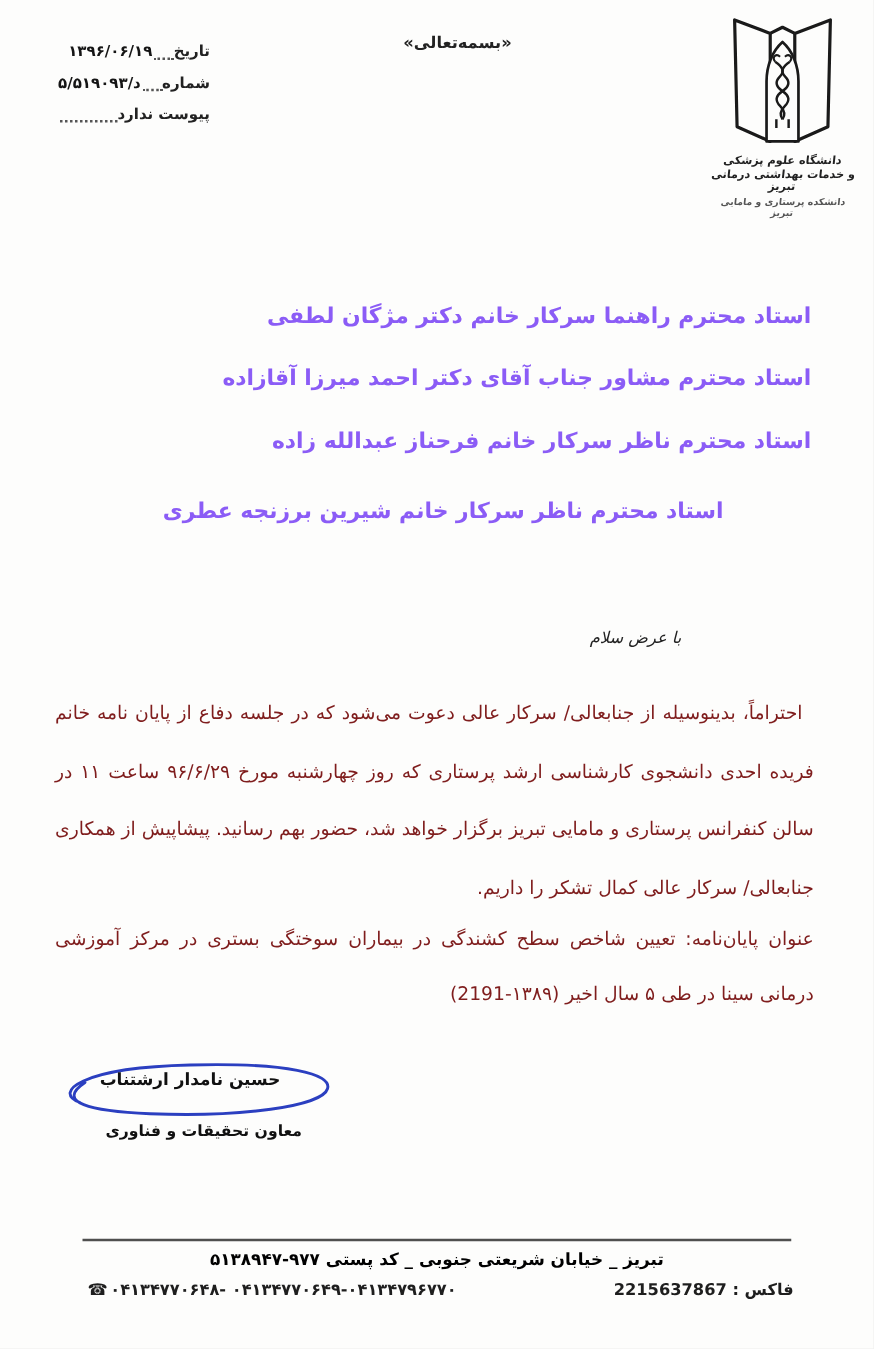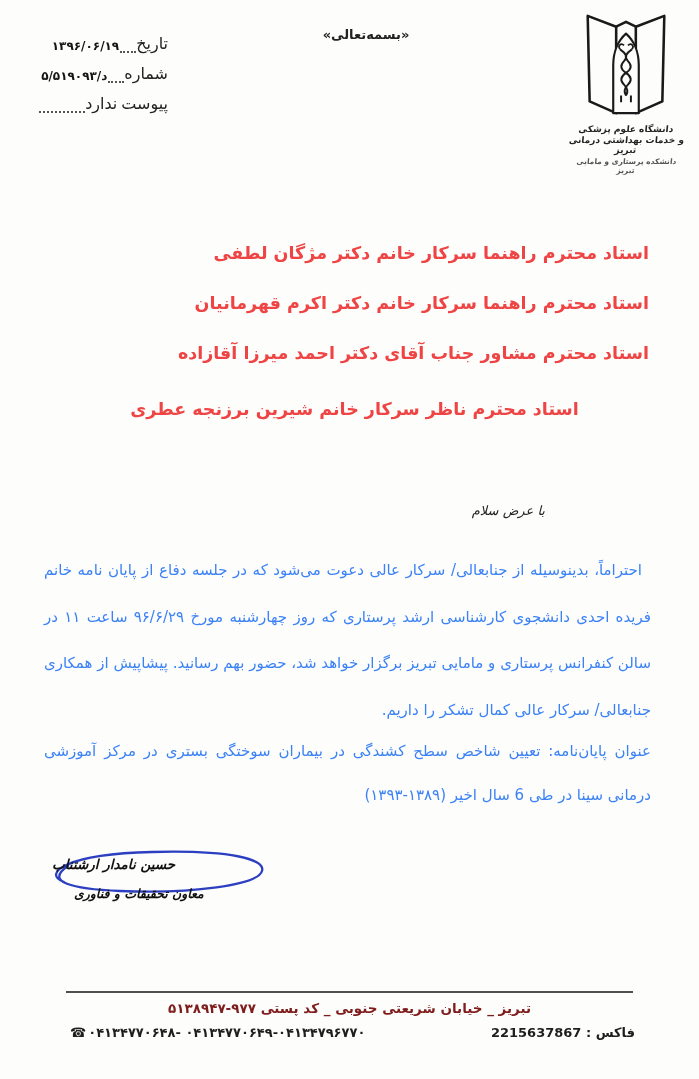--- a/index.html
+++ b/index.html
@@ -6,63 +6,63 @@
   html,body { background:#e9e9e9; }
   .page {
     position:relative; width:699px; height:1079px; margin:0 auto;
     background:#fdfdfc; overflow:hidden; color:#1b1b1b;
     font-family:"DejaVu Sans","Liberation Sans",sans-serif;
   }
 
   
   .meta { position:absolute; top:34px; left:18px; width:150px; direction:rtl; }
   .meta-row { display:flex; align-items:flex-end; direction:rtl; margin-bottom:11px; white-space:nowrap; }
-  .meta-label { font-size:16px; font-weight:400; color:#222; }
+  .meta-label { font-size:12px; font-weight:700; color:#222; }
   .leader { display:inline-block; border-bottom:2px dotted #555; height:12px; }
   .leader-sm { width:16px; }
   .leader-lg { width:46px; }
   .meta-value { font-size:12px; font-weight:700; color:#151515; direction:ltr; unicode-bidi:isolate; margin-right:1px; letter-spacing:.5px; }
 
   
   .basmala { position:absolute; top:27px; left:296px; width:140px; text-align:center;
     font-size:13px; font-weight:700; direction:rtl; color:#222; }
 
   
   .logo { position:absolute; top:12px; right:14px; width:118px; text-align:center; }
   .logo svg { display:block; margin:0 auto; }
   .logo-text { direction:rtl; font-weight:700; color:#222; margin-top:2px; }
   .logo-line1 { font-size:9px; transform:skewX(-6deg); }
   .logo-line2 { font-size:9px; margin-top:1px; transform:skewX(-6deg); }
   .logo-line3 { font-size:7.5px; margin-top:2px; color:#555; transform:skewX(-6deg); }
 
   
   .recipients { position:absolute; top:228px; right:50px; left:60px; direction:rtl; text-align:right; }
-  .recipient { font-size:17.5px; font-weight:700; color:#ef4444; line-height:50px; white-space:nowrap; }
+  .recipient { font-size:17.5px; font-weight:700; color:#8b5cf6; line-height:50px; white-space:nowrap; }
   .recipient:last-child { margin-top:6px;text-align:center; }
 
   
   .salutation { position:absolute; top:503px; right:154px; direction:rtl;
     font-size:13px; font-style:italic; font-weight:500; color:#222; }
 
   
   .body-par { position:absolute; right:48px; left:44px; direction:rtl;
-    text-align:justify; font-size:15px; color:#3b82f6; }
+    text-align:justify; font-size:15px; color:#7f1d1d; }
   .par-main { top:547px; line-height:46.5px; text-indent:9px; }
   .par-thesis { top:729px; line-height:44px; }
 
   
-  .signature { position:absolute; top:856px; left:52px; width:200px; text-align:left;font-style:italic; }
+  .signature { position:absolute; top:856px; left:52px; width:200px; text-align:center; }
   .sig-pen { position:absolute; top:-12px; left:-18px; pointer-events:none; }
   .sig-name { position:relative; font-size:13.5px; font-weight:700; color:#111; direction:rtl; }
-  .sig-title { position:relative; margin-top:14px; margin-left:22px; font-size:12.5px; font-weight:700; color:#111; direction:rtl; }
+  .sig-title { position:relative; margin-top:25px; margin-left:22px; font-size:12.5px; font-weight:700; color:#111; direction:rtl; }
 
   
   .footer-rule { position:absolute; top:991px; left:66px; width:567px; border-top:2px solid #4f4f4f; }
   .footer-line1 { position:absolute; top:1000px; left:0; right:0; text-align:center;
-    direction:rtl; font-size:13.5px; font-weight:700; color:#7f1d1d; }
+    direction:rtl; font-size:13.5px; font-weight:700; color:#000000; }
   .footer-line1 .postal { direction:ltr; unicode-bidi:isolate; }
   .footer-line2 { position:absolute; top:1025px; left:70px; right:64px;
     display:flex; justify-content:space-between; align-items:center;
     font-size:13px; font-weight:700; color:#1e1e1e; }
   .phones-wrap { direction:ltr; unicode-bidi:isolate; display:flex; align-items:center; gap:2px; }
   .phone-icon { font-size:13px; line-height:1; }
   .fax-wrap { direction:rtl; unicode-bidi:isolate; }
   .footer-url { position:absolute; top:1048px; left:0; right:0; text-align:center;
     font-family:"Liberation Serif","DejaVu Serif",serif; font-weight:700; font-size:16px; color:#111; }
 </style>
@@ -111,30 +111,30 @@
     </span>
     <div class="logo-text">
       <div class="logo-line1">دانشگاه علوم پزشکی</div>
       <div class="logo-line2">و خدمات بهداشتی درمانی تبریز</div>
       <div class="logo-line3">دانشکده پرستاری و مامایی تبریز</div>
     </div>
   </div>
 
   <div class="recipients">
     <div class="recipient">استاد محترم راهنما  سرکار خانم  دکتر مژگان لطفی</div>
-    <div class="recipient">استاد محترم راهنما  سرکار خانم  دکتر اکرم قهرمانیان</div>
     <div class="recipient">استاد محترم مشاور  جناب آقای دکتر احمد میرزا آقازاده</div>
+    <div class="recipient">استاد محترم ناظر سرکار خانم  فرحناز عبدالله زاده</div>
     <div class="recipient">استاد محترم ناظر  سرکار خانم شیرین برزنجه عطری</div>
   </div>
 
   <div class="salutation">با عرض سلام</div>
 
   <p class="body-par par-main">احتراماً، بدینوسیله از جنابعالی/ سرکار عالی دعوت می‌شود که در جلسه دفاع از پایان نامه خانم فریده احدی دانشجوی کارشناسی ارشد پرستاری که روز چهارشنبه مورخ ۹۶/۶/۲۹ ساعت ۱۱ در سالن کنفرانس پرستاری و مامایی تبریز برگزار خواهد شد، حضور بهم رسانید. پیشاپیش از همکاری جنابعالی/ سرکار عالی  کمال تشکر را داریم.</p>
 
-  <p class="body-par par-thesis">عنوان پایان‌نامه: تعیین شاخص سطح کشندگی در بیماران سوختگی بستری در مرکز آموزشی درمانی سینا در طی 6 سال اخیر (۱۳۸۹-۱۳۹۳)</p>
+  <p class="body-par par-thesis">عنوان پایان‌نامه: تعیین شاخص سطح کشندگی در بیماران سوختگی بستری در مرکز آموزشی درمانی سینا در طی ۵ سال اخیر (۱۳۸۹-2191)</p>
 
   <div class="signature">
     <span class="sig-pen">
       <svg width="236" height="58" viewBox="0 0 236 58" aria-hidden="true">
         <path d="M30 38 C8 30 30 10 118 8 C196 6 232 15 228 27 C224 41 158 50 86 47 C38 45 10 38 34 22" fill="none" stroke="#2b3fc0" stroke-width="2.3" stroke-linecap="round"></path>
       </svg>
     </span>
     <div class="sig-name">حسین نامدار ارشتناب</div>
     <div class="sig-title">معاون تحقیقات و فناوری</div>
   </div>

